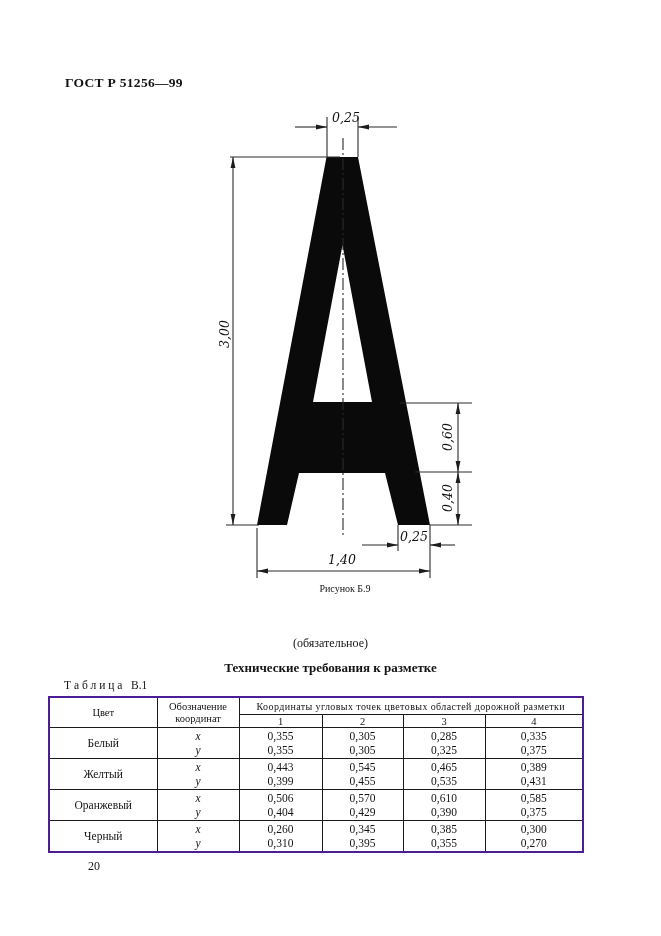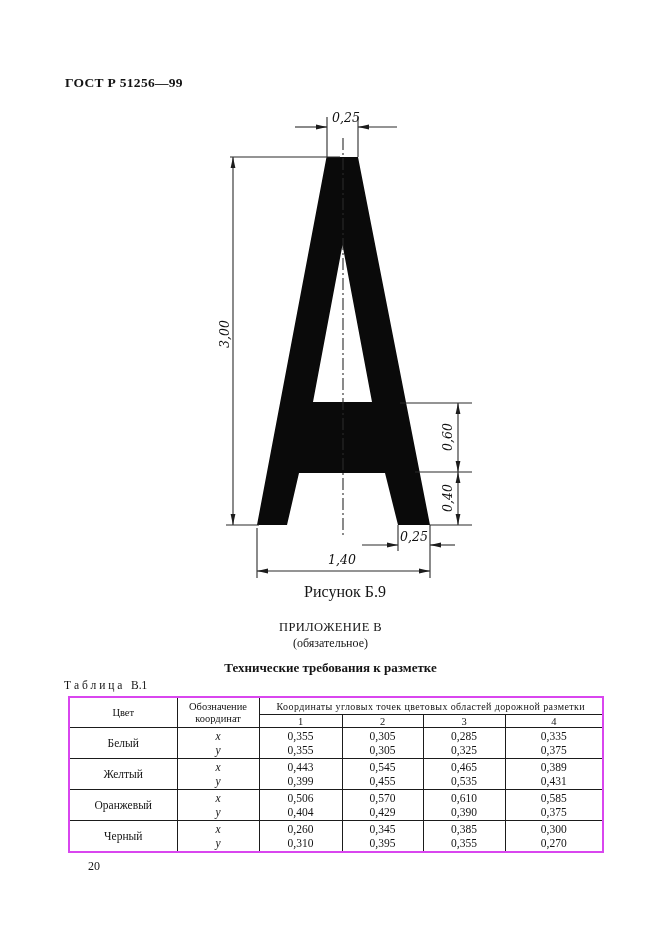--- a/index.html
+++ b/index.html
@@ -8,41 +8,41 @@
     position:relative; width:661px; height:936px; background:#fff;
     font-family:"Liberation Serif", serif; color:#141414; overflow:hidden;text-decoration:underline;
   }
   .doc-code {
     position:absolute; left:65px; top:75px;
     font-size:13.5px; font-weight:bold; letter-spacing:0.3px;
   }
   .figure-svg { position:absolute; left:200px; top:100px; }
   .fig-caption {
     position:absolute; left:200px; top:583px; width:290px;
-    text-align:center; font-size:16px;
+    text-align:center; font-size:10px;
   }
   .appendix-title {
     position:absolute; left:0; top:620px; width:661px;
     text-align:center; font-size:12.5px; letter-spacing:0.4px;
   }
   .appendix-subtitle {
     position:absolute; left:0; top:636px; width:661px;
     text-align:center; font-size:12px;
   }
   .section-title {
     position:absolute; left:0; top:660px; width:661px;
     text-align:center; font-size:13px; font-weight:bold;
   }
   .table-caption {
     position:absolute; left:64px; top:679px; font-size:11.5px;
   }
   table.coords {
-    position:absolute; left:68px; top:696px; width:534px;
+    position:absolute; left:48px; top:696px; width:534px;
     border-collapse:collapse; table-layout:fixed;
-    border:2px solid #d946ef;
+    border:2px solid #4c1d95;
   }
   table.coords th, table.coords td {
     border:1px solid #1b1b1b; font-weight:normal;
     text-align:center; vertical-align:middle; padding:0;
   }
   th.hd { font-size:10.5px; line-height:12px; padding:1px 2px; }
   th.hd-span { font-size:10px; letter-spacing:0.4px; height:16px; }
   th.hd-num { font-size:10.5px; height:12px; }
   td.c-name {
     text-align:left; padding-left:30px; font-size:11.5px;
@@ -119,21 +119,20 @@
       <line class="dline" x1="257" y1="528" x2="257" y2="578"></line>
       <line class="dline" x1="257" y1="571" x2="430" y2="571"></line>
       <polygon class="arrow" points="257,571 268,568.6 268,573.4"></polygon>
       <polygon class="arrow" points="430,571 419,568.6 419,573.4"></polygon>
       <text class="dim-label" x="342" y="564" text-anchor="middle">1,40</text>
     </g>
   </svg>
 
   <div class="fig-caption">Рисунок Б.9</div>
 
-  <div class="appendix-title">ПРИЛОЖЕНИЕ В</div>
   <div class="appendix-subtitle">(обязательное)</div>
   <div class="section-title">Технические требования к разметке</div>
 
   <div class="table-caption">Т а б л и ц а&nbsp;&nbsp;&nbsp;В.1</div>
 
   <table class="coords">
     <colgroup>
       <col style="width:108px">
         <col style="width:82px">
         <col style="width:83px">

